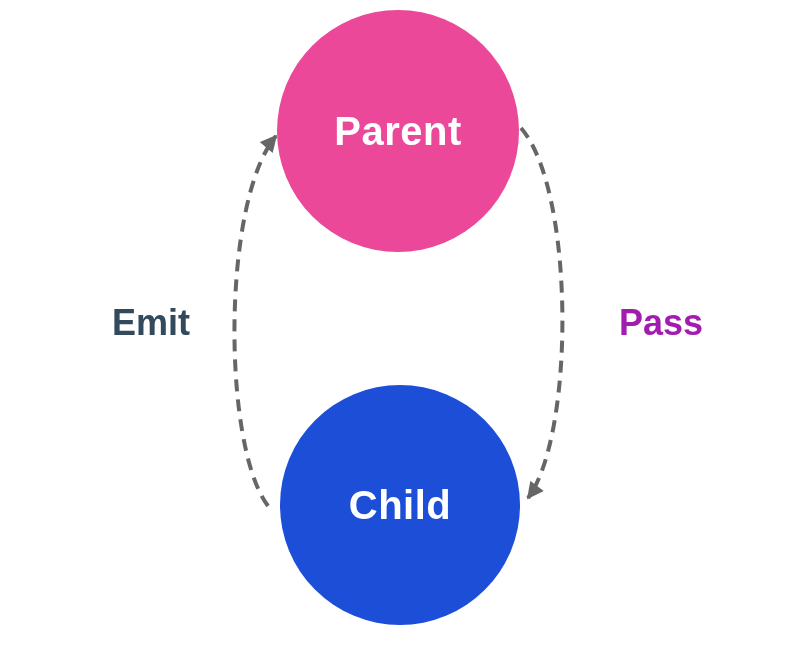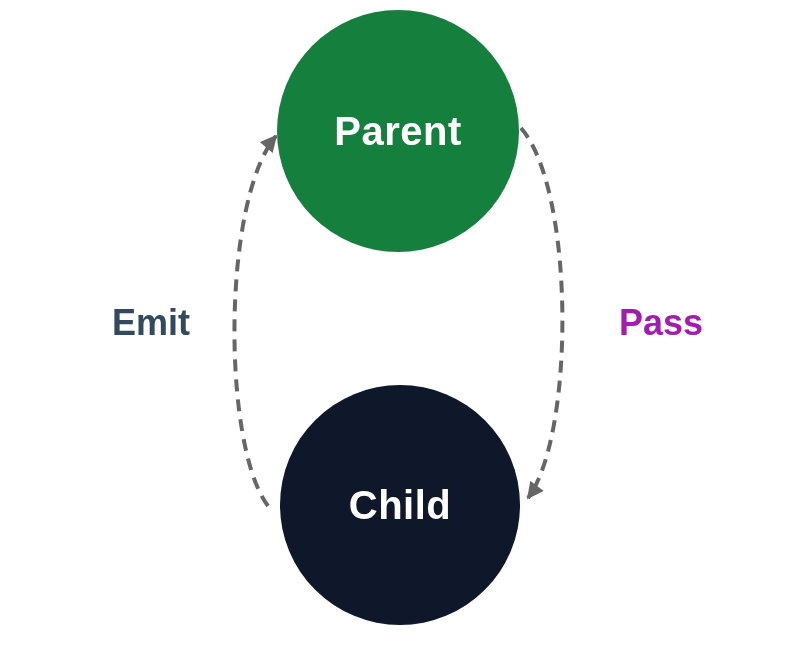--- a/index.html
+++ b/index.html
@@ -86,25 +86,25 @@
   <svg class="arrows-layer" viewBox="0 0 790 646" xmlns="http://www.w3.org/2000/svg">
     <defs>
       <marker id="arrowhead" viewBox="0 0 10 10" refX="9" refY="5" markerWidth="4.6" markerHeight="4.2" orient="auto-start-reverse">
         <path class="arrowhead-shape" d="M0,0 L10,5 L0,10 z" style="fill: rgb(102, 102, 102);"></path>
       </marker>
     </defs>
     <path class="edge-path" d="M 268 506 C 222 445, 222 200, 276 136" marker-end="url(#arrowhead)" style="stroke: rgb(102, 102, 102);"></path>
     <path class="edge-path" d="M 521 128 C 575 190, 575 435, 528 498" marker-end="url(#arrowhead)" style="stroke: rgb(102, 102, 102);"></path>
   </svg>
 
-  <div class="node node-parent" style="background-color: #15803d;">
+  <div class="node node-parent" style="background-color: #ec4899;">
     <span class="node-label" style="color: rgb(255, 255, 255);">Parent</span>
   </div>
 
-  <div class="node node-child" style="background-color: #0f172a;">
+  <div class="node node-child" style="background-color: #1d4ed8;">
     <span class="node-label" style="color: rgb(255, 255, 255);">Child</span>
   </div>
 
   <div class="edge-label edge-label-left" style="color: rgb(51, 73, 92);">
     <div>Emit</div>
   </div>
 
   <div class="edge-label edge-label-right" style="color: #a21caf;">
     <div>Pass</div>
   </div>

